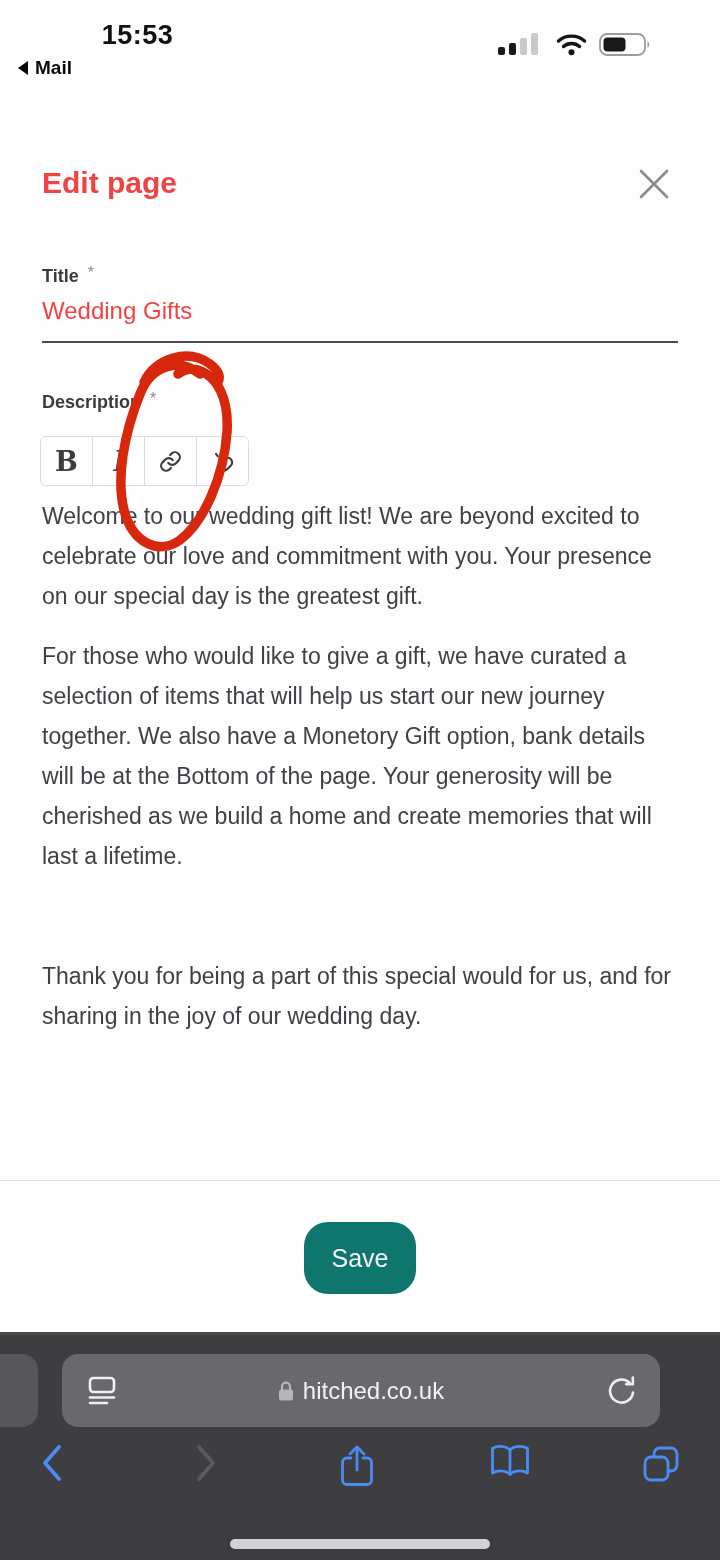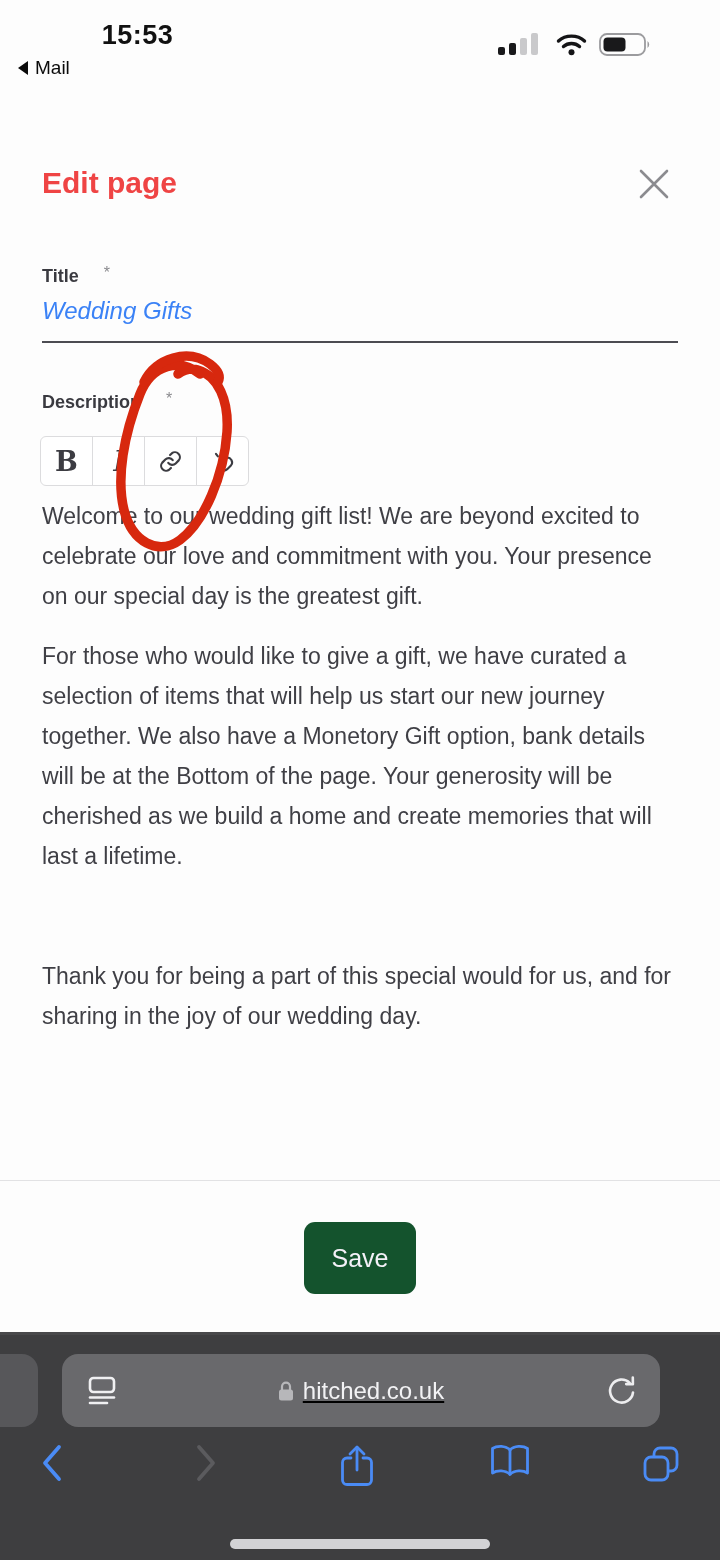--- a/index.html
+++ b/index.html
@@ -6,59 +6,59 @@
   html,body { background:#e8e8e8; }
   body { font-family:"Liberation Sans", sans-serif; }
   .phone {
     position:relative; width:720px; height:1560px; margin:0 auto;
     background:#fdfdfd; overflow:hidden;
   }
   
   .time { position:absolute; top:20px; left:95px; width:85px; text-align:center;
     font-size:27px; font-weight:700; color:#111; letter-spacing:.5px; }
   .back-app { position:absolute; top:57px; left:18px; display:flex; align-items:center; gap:7px;
-    font-size:19px; font-weight:400; color:#0b0b0b; }
+    font-size:19px; font-weight:700; color:#0b0b0b; }
   .back-tri { width:0; height:0; border-top:7px solid transparent; border-bottom:7px solid transparent;
     border-right:10px solid #0b0b0b; }
   .status-icons { position:absolute; top:33px; left:498px; display:flex; align-items:center; gap:12px; }
   
   .sheet-header { position:absolute; top:166px; left:42px; font-size:30px; font-weight:700; color:#ef4444; }
   .close-btn { position:absolute; top:164px; left:634px; width:40px; height:40px; cursor:pointer; }
-  .field-label { position:absolute; left:42px; display:flex; align-items:flex-start; gap:25px; }
+  .field-label { position:absolute; left:42px; display:flex; align-items:flex-start; gap:9px; }
   .field-label .lbl { font-size:18px; font-weight:700; color:#3a3a40; }
   .field-label .req { font-size:16px; color:#8a8a8e; position:relative; top:-2px; }
-  .title-value { position:absolute; top:297px; left:42px; font-size:24px; color:#3b82f6;font-style:italic; }
+  .title-value { position:absolute; top:297px; left:42px; font-size:24px; color:#ef4444; }
   .title-underline { position:absolute; top:341px; left:42px; width:636px; border-bottom:2px solid #4c4c52; }
   
   .fmt-toolbar { position:absolute; top:436px; left:40px; display:flex; }
   .fmt-btn { width:53px; height:50px; background:#fff; border:1px solid #dcdcde;
     display:flex; align-items:center; justify-content:center; margin-left:-1px; cursor:pointer; color:#3c3c42; }
   .fmt-btn:first-child { margin-left:0; border-radius:6px 0 0 6px; }
   .fmt-btn:last-child { border-radius:0 6px 6px 0; }
   .glyph-b { font-family:"DejaVu Serif", serif; font-weight:700; font-size:27px; }
   .glyph-i { font-family:"DejaVu Serif", serif; font-style:italic; font-size:27px; }
   
   .rich-text { position:absolute; top:496px; left:42px; width:640px;
     font-size:23px; line-height:40px; color:#3f3f45; }
   .rich-text p { margin:0 0 20px; min-height:40px; }
   .amazon-link { color:#7a689c; cursor:pointer; }
   
   .divider { position:absolute; top:1180px; left:0; width:720px; border-top:1px solid #e2e2e4; }
   .save-btn { position:absolute; top:1222px; left:304px; width:112px; height:72px;
-    background:#14532d; border:none; border-radius:11px; color:#f4f1f8; font-size:25px;
+    background:#0f766e; border:none; border-radius:24px; color:#f4f1f8; font-size:25px;
     font-family:"Liberation Sans", sans-serif; cursor:pointer; }
   
   .browser-bar { position:absolute; top:1332px; left:0; width:720px; height:228px;
     background:#3e3e40; border-top:3px solid #48484a; }
   .peek-tab { position:absolute; top:19px; left:-18px; width:56px; height:73px;
     background:#57575a; border-radius:16px; }
   .url-pill { position:absolute; top:19px; left:62px; width:598px; height:73px;
     background:#69696c; border-radius:16px; display:flex; align-items:center; cursor:pointer; }
   .reader-btn { position:absolute; left:24px; top:20px; }
-  .url-center { margin:0 auto; display:flex; align-items:center; gap:9px;text-decoration:underline; }
+  .url-center { margin:0 auto; display:flex; align-items:center; gap:9px; }
   .url-text { font-size:24px; color:#f2f2f4; }
   .reload-btn { position:absolute; right:22px; top:19px; }
   .nav-icon { position:absolute; top:1443px; cursor:pointer; }
   .home-indicator { position:absolute; top:1539px; left:230px; width:260px; height:10px;
     border-radius:5px; background:#d2d2d5; }
   
   .annotation { position:absolute; top:330px; left:100px; pointer-events:none; }
   svg { display:block; }
 </style>
 </head>

